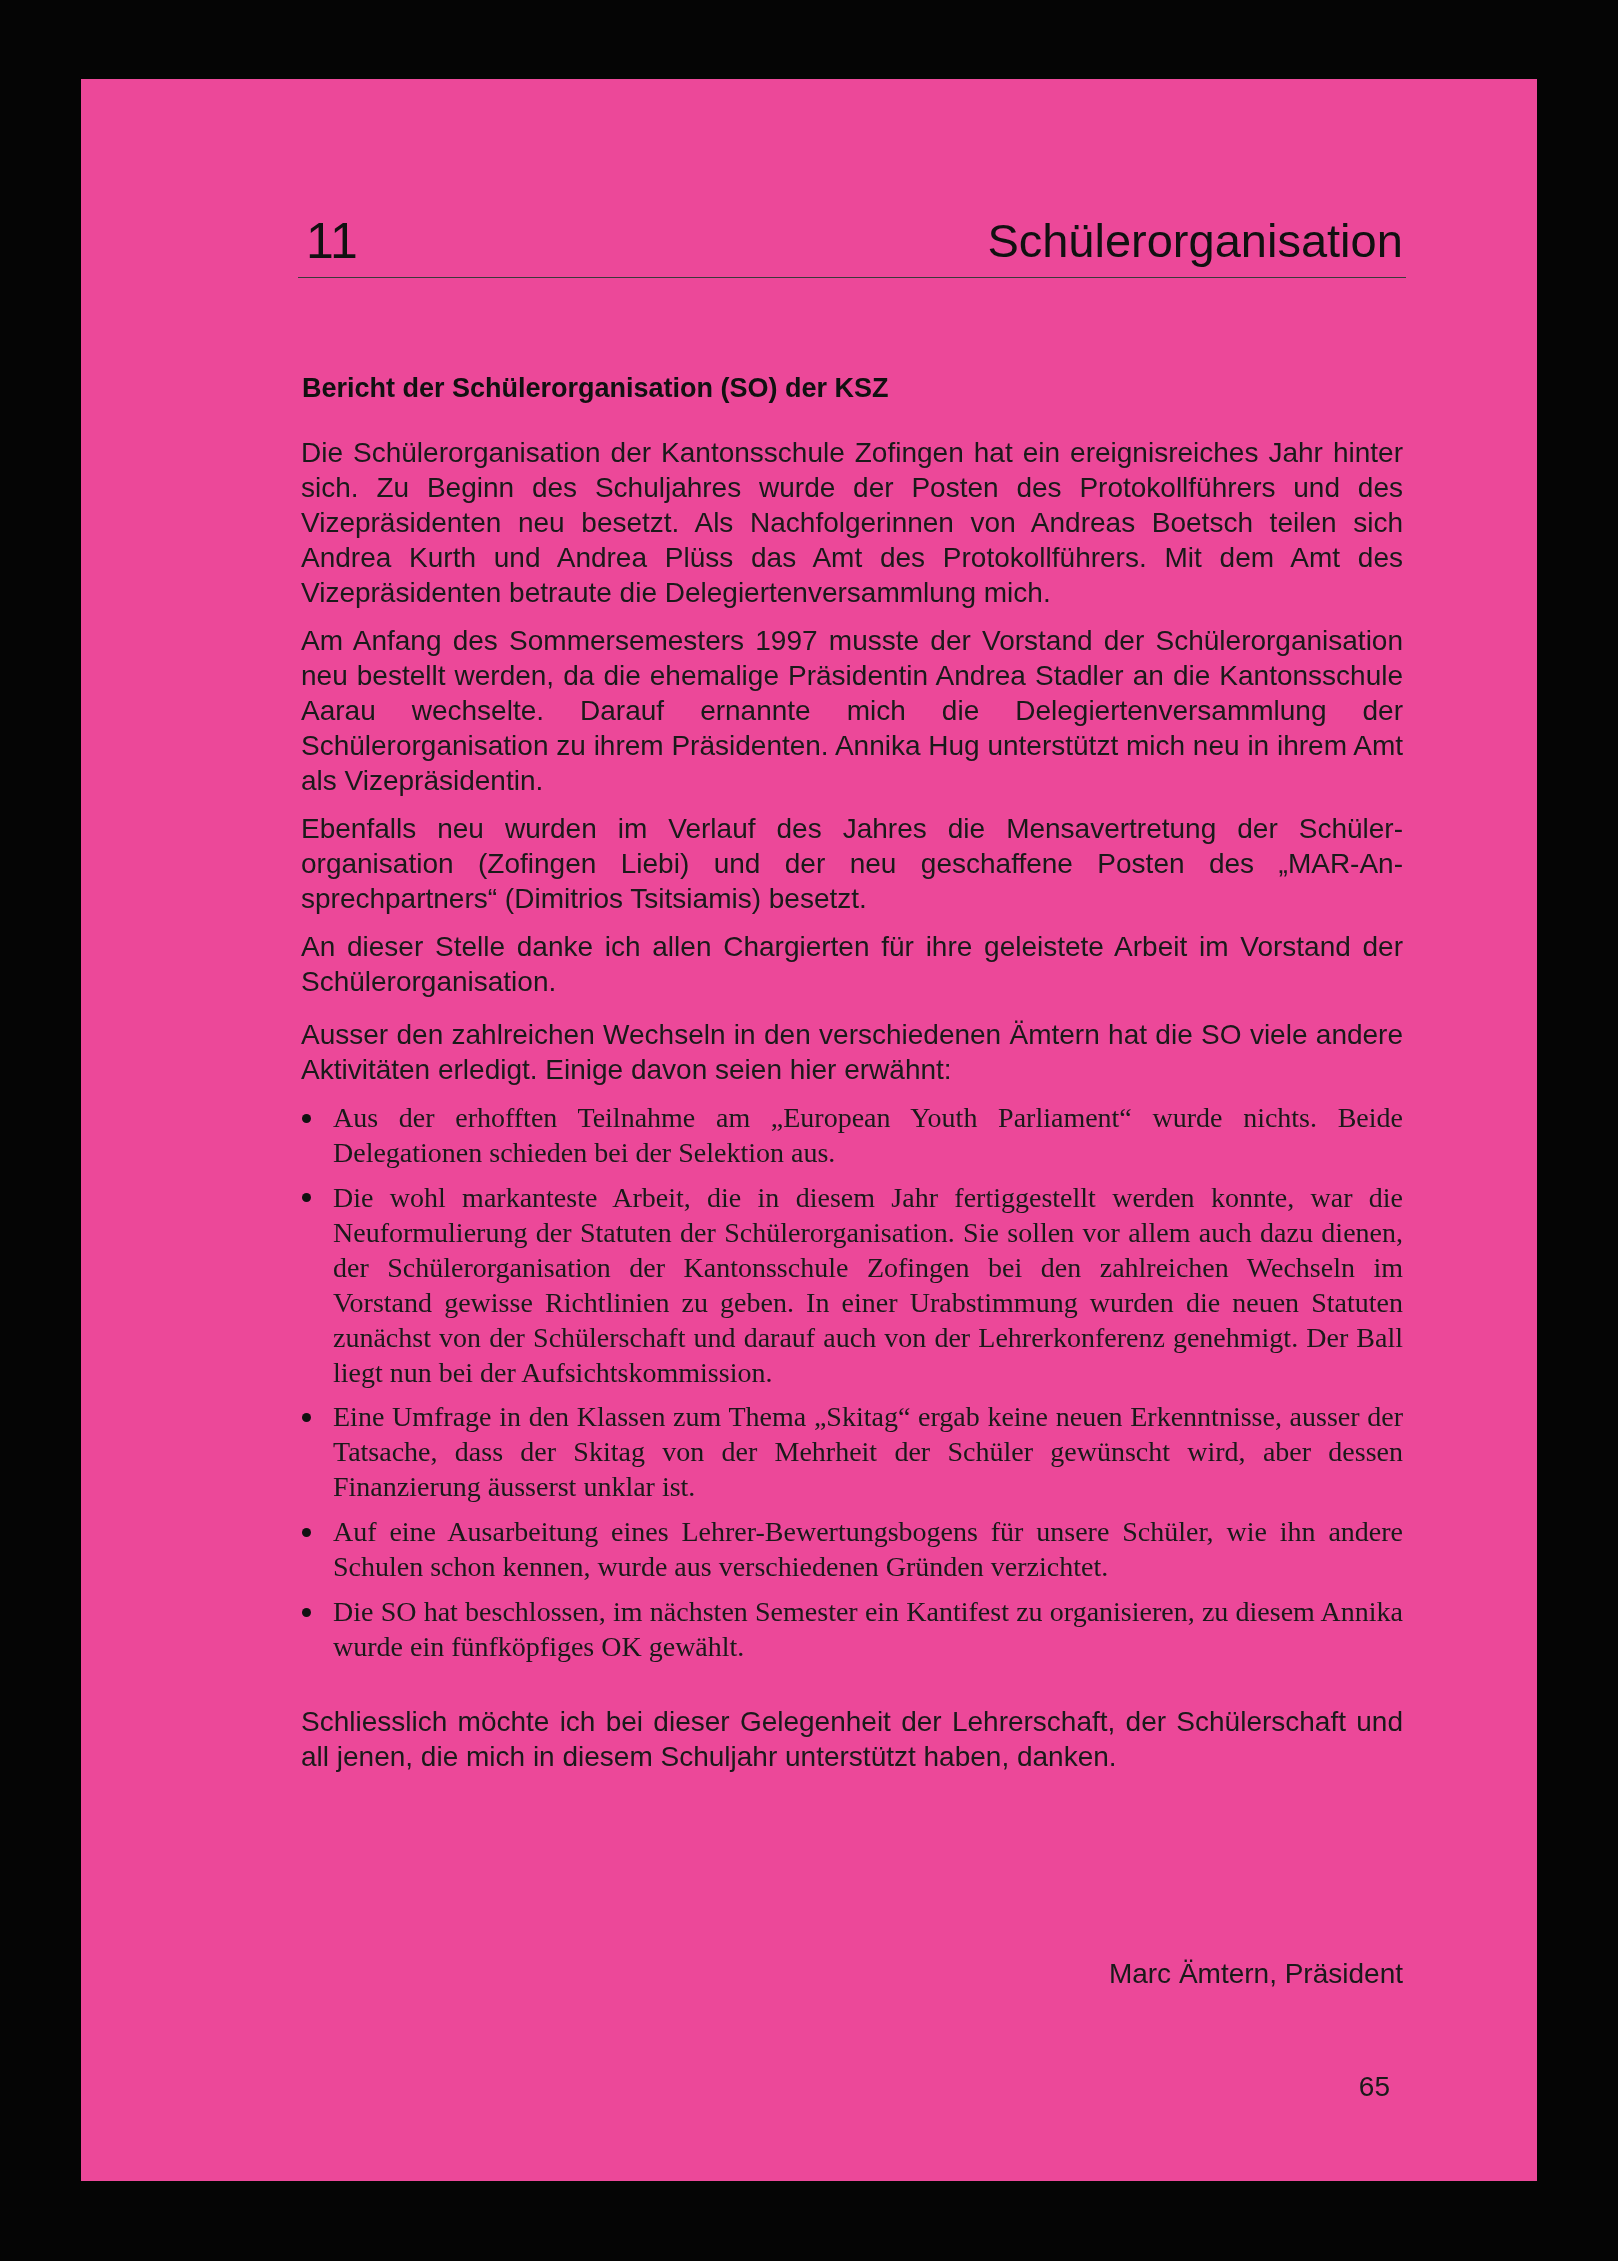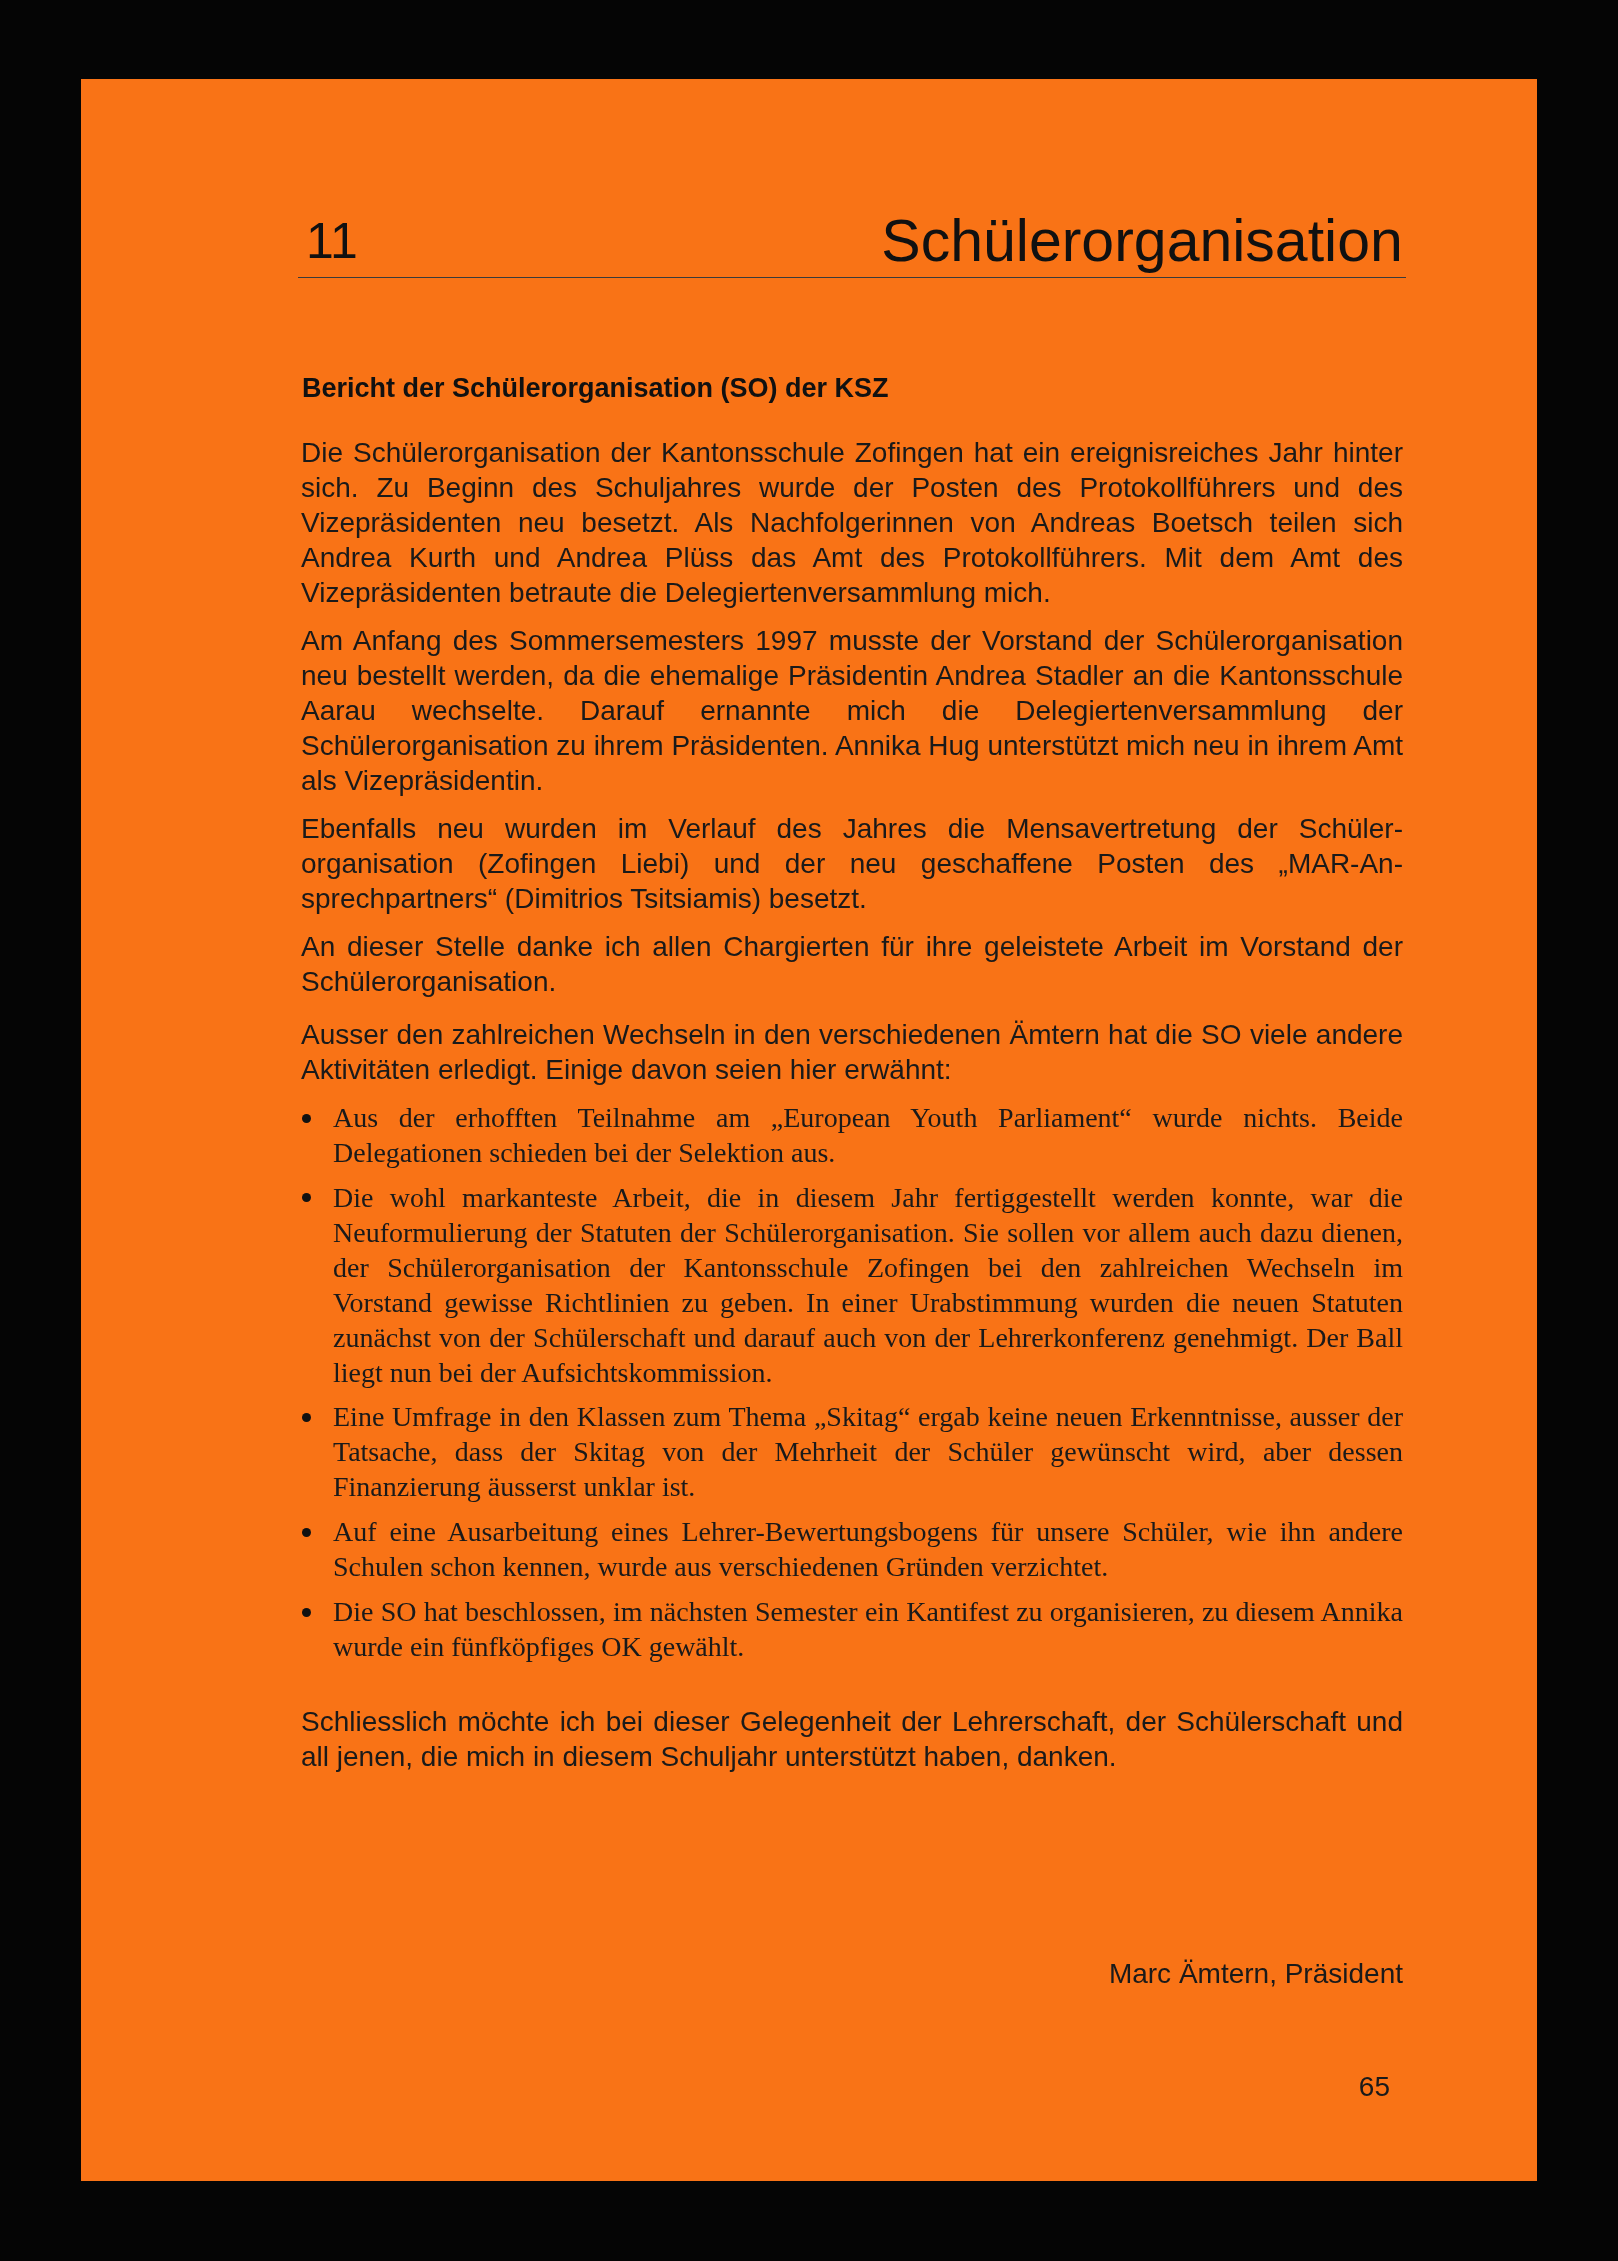--- a/index.html
+++ b/index.html
@@ -14,21 +14,21 @@
       overflow: hidden;
       font-family: "Liberation Sans", sans-serif;
       color: #1a1a1a;
     }
     .page {
       position: absolute;
       left: 81px;
       top: 79px;
       width: 1456px;
       height: 2102px;
-      background: #f97316;
+      background: #ec4899;
     }
     .chapter-header {
       position: absolute;
       left: 217px;
       top: 128px;
       width: 1108px;
       height: 70px;
       border-bottom: 1.6px solid #3a3a3a;
     }
     .chapter-number {
@@ -36,21 +36,21 @@
       left: 8px;
       top: 4.9px;
       font-size: 50px;
       line-height: 58px;
       color: #111;
     }
     .chapter-title {
       position: absolute;
       right: 3.2px;
       top: 4.9px;
-      font-size: 59px;
+      font-size: 47px;
       line-height: 58px;
       color: #111;
     }
     .subheading {
       position: absolute;
       left: 221px;
       top: 293px;
       font-size: 27px;
       font-weight: bold;
       line-height: 32px;

